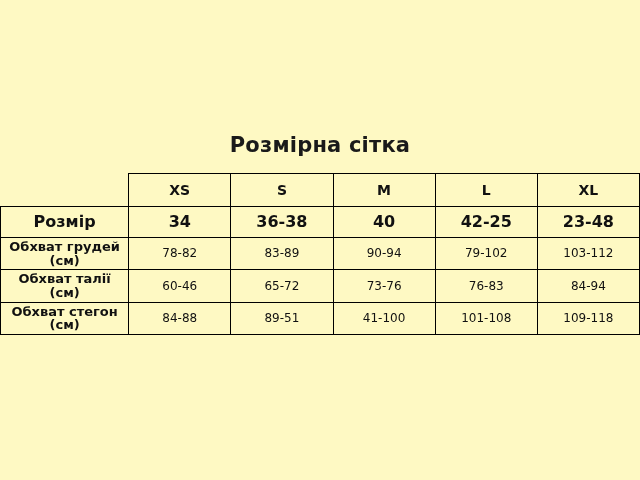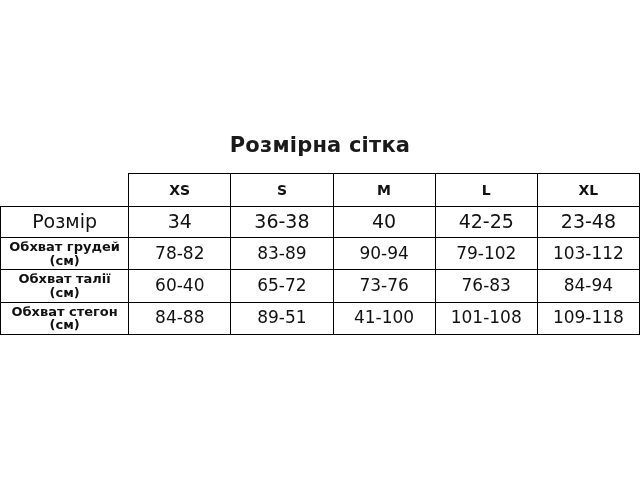--- a/index.html
+++ b/index.html
@@ -10,21 +10,21 @@
     width: 640px;
     height: 480px;
     background: #f7e4e4;
     font-family: "DejaVu Sans", sans-serif;
     overflow: hidden;
   }
   .page {
     position: relative;
     width: 640px;
     height: 480px;
-    background: #ffffff;
+    background: #fef9c3;
     display: flex;
     flex-direction: column;
     align-items: center;
   }
   .title {
     margin-top: 133px;
     font-size: 21px;
     font-weight: bold;
     color: #1a1a1a;
     letter-spacing: 0.2px;
@@ -41,38 +41,38 @@
     border-collapse: collapse;
     width: 640px;
     table-layout: fixed;
     background: transparent;
   }
   table.size-grid td {
     border: 1px solid #000;
     text-align: center;
     vertical-align: middle;
     color: #111;
-    font-size: 17px;
+    font-size: 12px;
     padding: 2px 2px;
     height: 26px;
     line-height: 1.05;
   }
   table.size-grid tr.head-row td {
     font-weight: bold;
     font-size: 14px;
     height: 28px;
   }
   table.size-grid td.label-cell {
     font-weight: bold;
     font-size: 13px;
     text-align: center;
   }
   table.size-grid tr.size-row td {
-    font-weight: normal;
-    font-size: 19px;
+    font-weight: bold;
+    font-size: 16px;
   }
   table.size-grid td.blank {
     border-top: none;
     border-left: none;
   }
   .col-label { width: 128px; }
   .col-val { width: 102px; }
 </style>
 </head>
 <body style="background: rgb(250, 231, 231);">
@@ -114,21 +114,21 @@
           <td class="label-cell">Обхват грудей (см)</td>
           <td>78-82</td>
           <td>83-89</td>
           <td>90-94</td>
           <td>79-102</td>
           <td>103-112</td>
         </tr>
 
         <tr>
           <td class="label-cell">Обхват талії (см)</td>
-          <td>60-40</td>
+          <td>60-46</td>
           <td>65-72</td>
           <td>73-76</td>
           <td>76-83</td>
           <td>84-94</td>
         </tr>
 
         <tr>
           <td class="label-cell">Обхват стегон (см)</td>
           <td>84-88</td>
           <td>89-51</td>

